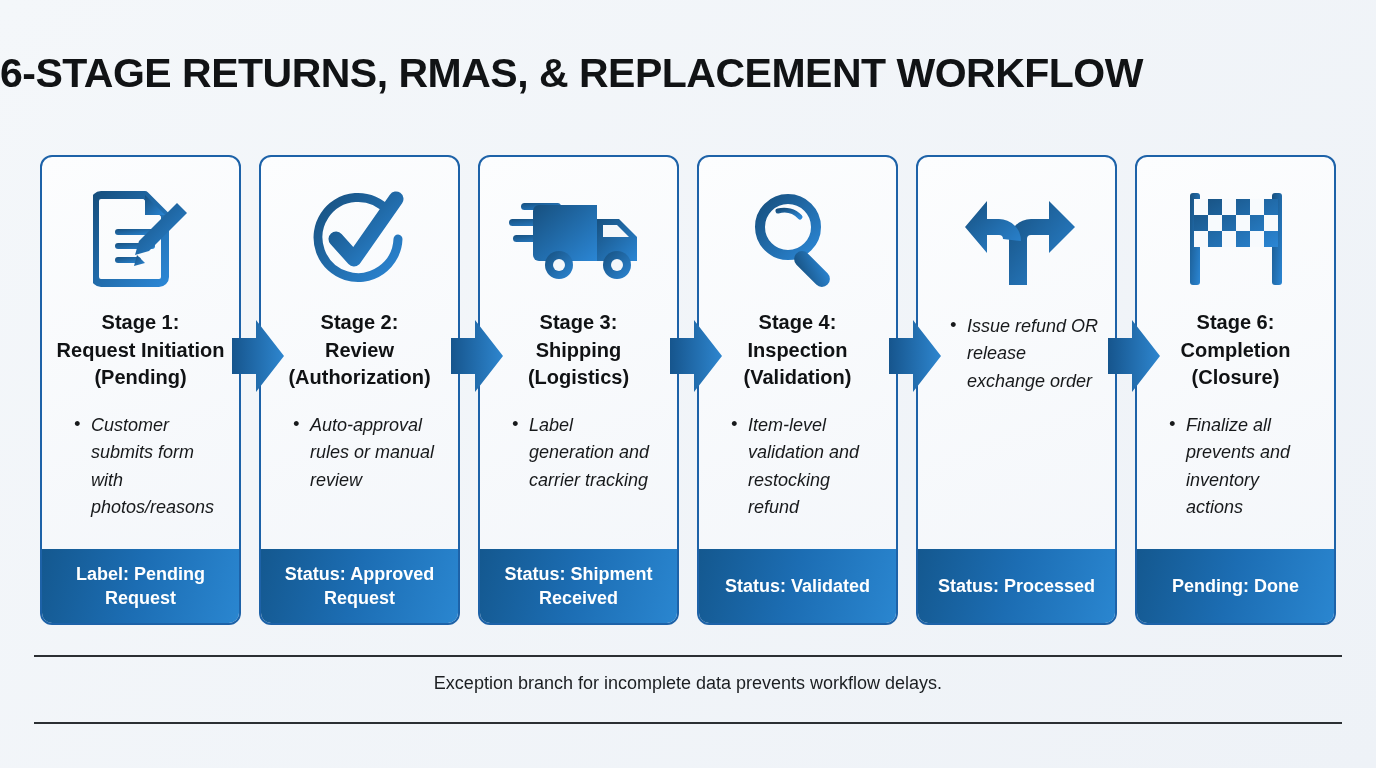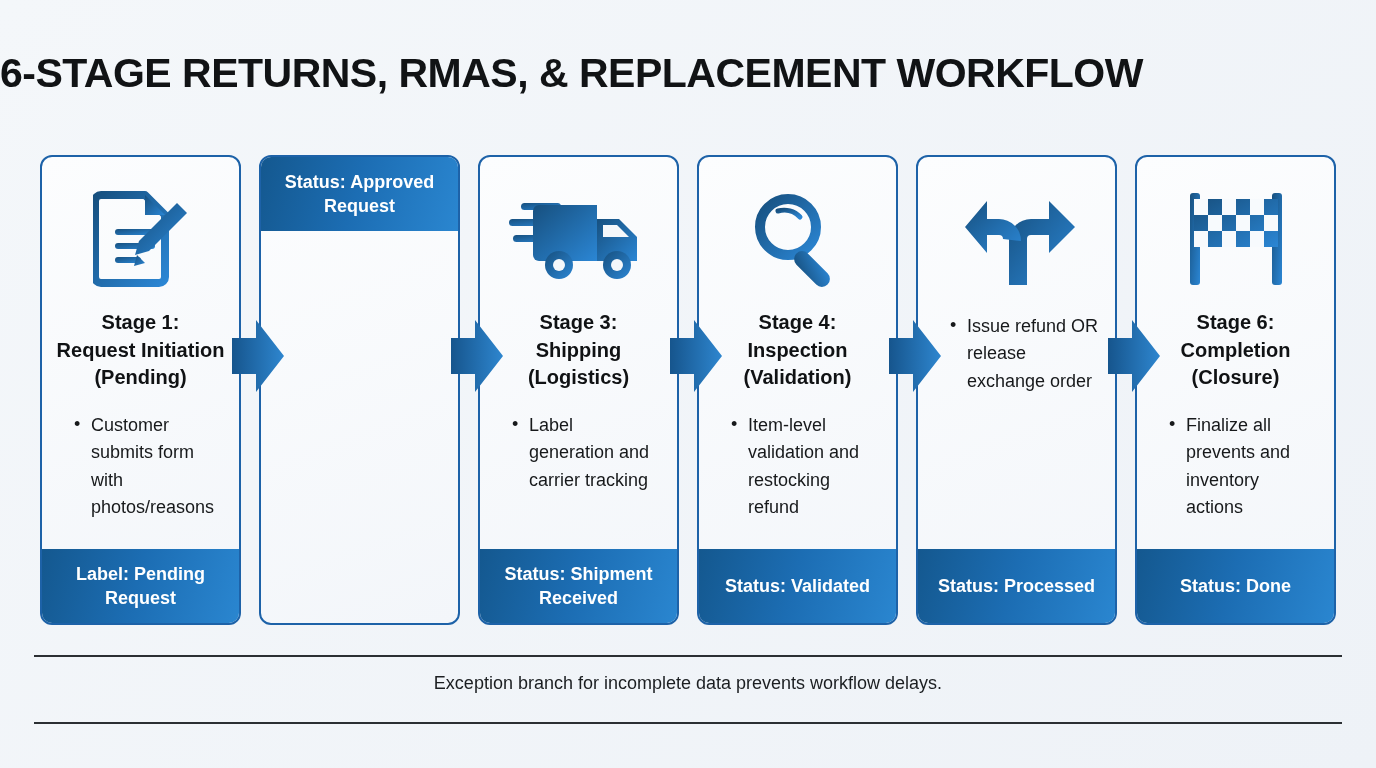--- a/index.html
+++ b/index.html
@@ -87,20 +87,21 @@
     text-align: center;
     width: 100%;
     white-space: pre-line;
   }
 
   .bullets {
     margin-top: 20px;
     width: 100%;
     padding-left: 22px;
     padding-right: 6px;
+    font-style: italic;
   }
   .bullet-item {
     position: relative;
     font-size: 18px;
     line-height: 1.52;
     color: #17191b;
     text-align: left;
     padding-left: 17px;
   }
   .bullet-item::before {
@@ -191,20 +192,40 @@
 Request Initiation
 (Pending)</div>
         <div class="bullets">
           <div class="bullet-item">Customer submits form with photos/reasons</div>
         </div>
       </div>
       <div class="status-bar">Label: Pending Request</div>
     </div>
 
     <div class="stage-card">
+      <div class="card-body">
+        <div class="icon-wrap">
+          <svg width="100" height="100" viewBox="0 0 100 100">
+            <defs>
+              <linearGradient id="g2" x1="0" y1="0" x2="1" y2="1">
+                <stop offset="0%" stop-color="#17507f"></stop>
+                  <stop offset="100%" stop-color="#2b86d4"></stop>
+              </linearGradient>
+            </defs>
+            <path d="M78 22 A40 40 0 1 0 88 50" fill="none" stroke="url(#g2)" stroke-width="9" stroke-linecap="round"></path>
+            <path d="M26 50 l18 20 L86 10" fill="none" stroke="url(#g2)" stroke-width="15" stroke-linecap="round" stroke-linejoin="round"></path>
+          </svg>
+        </div>
+        <div class="stage-heading">Stage 2:
+Review
+(Authorization)</div>
+        <div class="bullets">
+          <div class="bullet-item">Auto-approval rules or manual review</div>
+        </div>
+      </div>
       <div class="status-bar">Status: Approved Request</div>
     </div>
 
     <div class="stage-card">
       <div class="card-body">
         <div class="icon-wrap">
           <svg width="140" height="92" viewBox="0 0 140 92">
             <defs>
               <linearGradient id="g3" x1="0" y1="0" x2="1" y2="1">
                 <stop offset="0%" stop-color="#17507f"></stop>
@@ -305,21 +326,21 @@
             </g>
           </svg>
         </div>
         <div class="stage-heading">Stage 6:
 Completion
 (Closure)</div>
         <div class="bullets">
           <div class="bullet-item">Finalize all prevents and inventory actions</div>
         </div>
       </div>
-      <div class="status-bar">Status: Done</div>
+      <div class="status-bar">Pending: Done</div>
     </div>
 
   </div>
 
   <div class="connector" style="left:232px">
     <svg width="52" height="72" viewBox="0 0 52 72">
       <defs>
           <linearGradient id="ar1" x1="0" y1="0" x2="1" y2="0">
         <stop offset="0%" stop-color="#16558d"></stop>
             <stop offset="100%" stop-color="#2e86cf"></stop>

